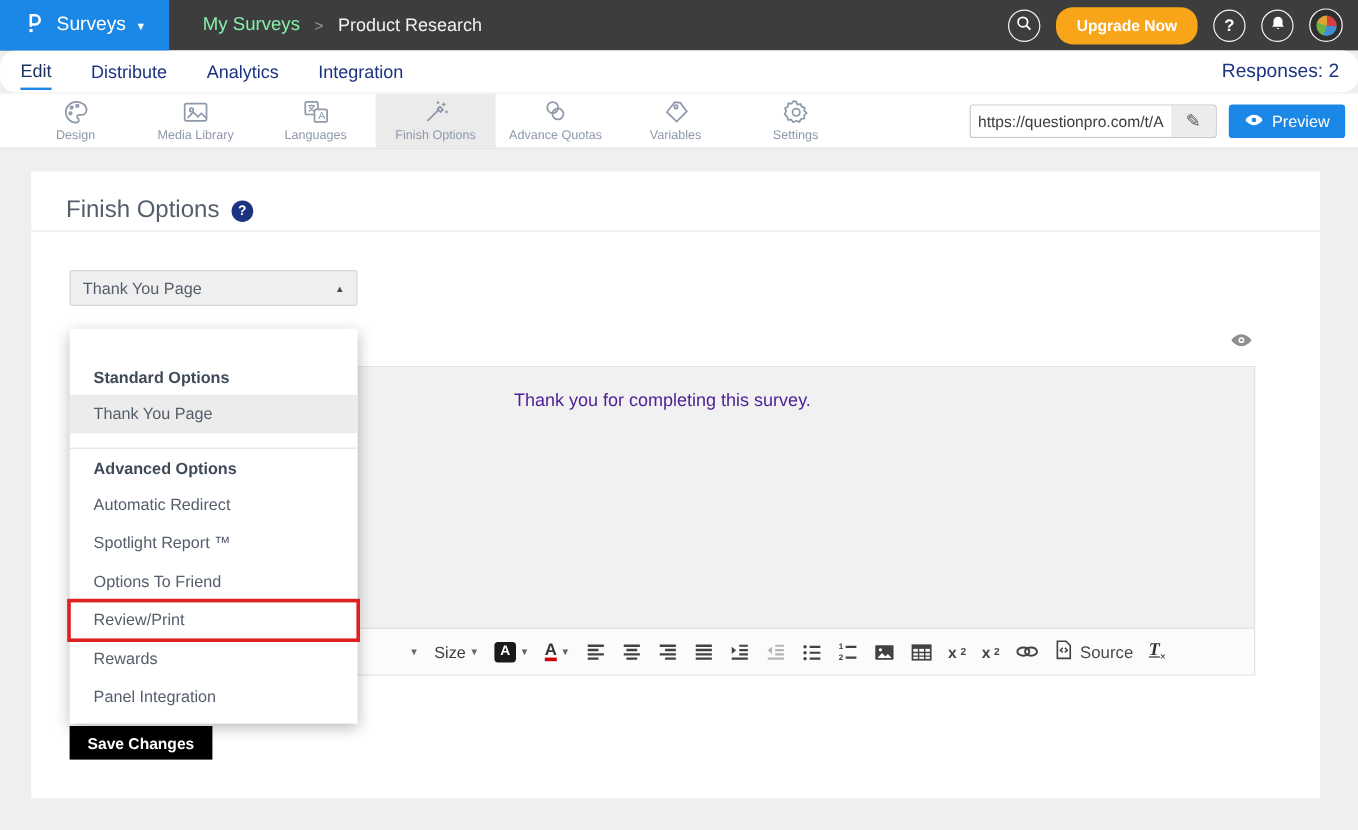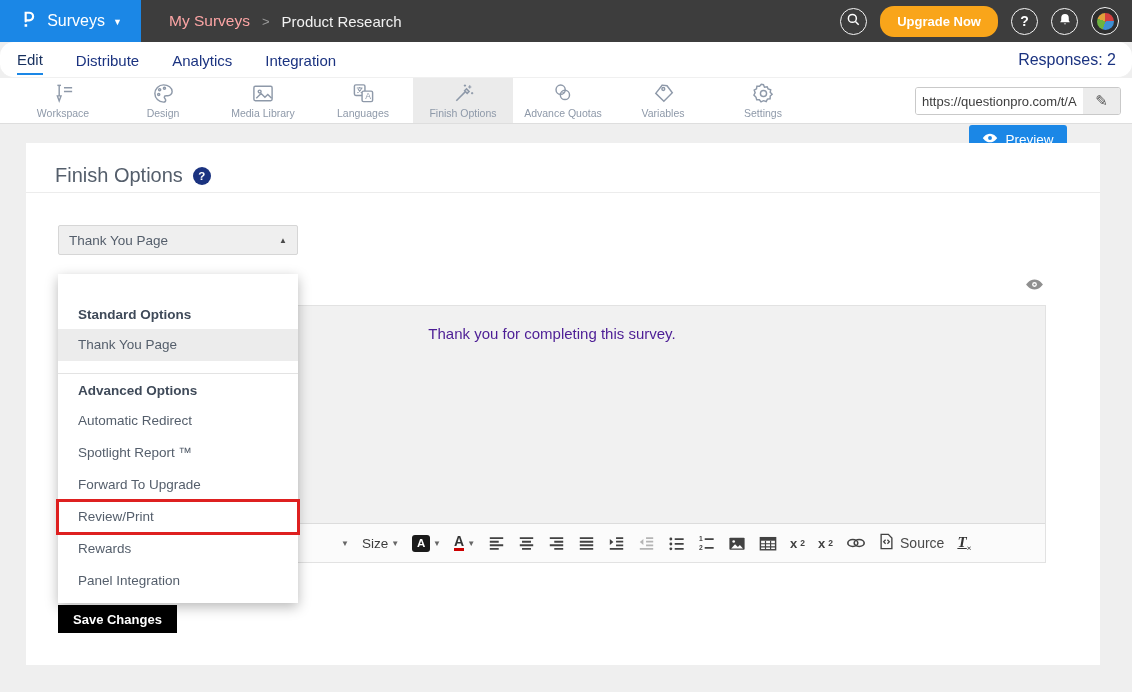--- a/index.html
+++ b/index.html
@@ -10,21 +10,21 @@
     position:relative;
     overflow:hidden;
     color:#545e6b;
   }
   
   .app-header { height:42px; background:#3d3d3d; display:flex; align-items:stretch; }
   .logo-block { width:141px; background:#1b87e6; display:flex; align-items:center; justify-content:center; gap:8px; cursor:pointer; }
   .logo-block .product { color:#fff; font-size:16px; font-weight:500; }
   .logo-block .caret { color:#fff; font-size:9px; margin-top:2px; }
   .breadcrumb { display:flex; align-items:center; gap:12px; margin-left:28px; }
-  .bc-parent { color:#fca5a5; font-size:15.5px; cursor:pointer; }
+  .bc-parent { color:#86efac; font-size:15.5px; cursor:pointer; }
   .bc-sep { color:#9b9b9b; font-size:13px; }
   .bc-current { color:#f2f2f2; font-size:15px; }
   .header-actions { margin-left:auto; display:flex; align-items:center; gap:13px; padding-right:13px; }
   .circle-btn { width:27px; height:27px; border:1.6px solid #f5f5f5; border-radius:50%;
     display:flex; align-items:center; justify-content:center; color:#fff; font-weight:700; font-size:14px; cursor:pointer; }
   .upgrade-btn { height:31px; border-radius:14px; background:#f9a51a; color:#fff; border:none;
     font-family:"Liberation Sans",sans-serif; font-size:13px; font-weight:700; padding:0 17px; cursor:pointer; }
   .avatar { width:28px; height:28px; border:1.6px solid #f5f5f5; border-radius:50%; background:#2e2e2e;
     display:flex; align-items:center; justify-content:center; cursor:pointer; }
   .avatar-swirl { width:17px; height:17px; border-radius:50%;
@@ -35,21 +35,21 @@
   .tab { font-size:15px; color:#1b3380; font-weight:500; cursor:pointer; padding:7px 0 5px; }
   .tab.active { color:#17305e; border-bottom:2px solid #1b87e6; }
   .responses { margin-left:auto; font-size:16px; color:#1b3380; }
 
   
   .nav-row { height:46px; background:#fff; border-bottom:1px solid #dedede; display:flex; align-items:stretch; padding-left:13px; position:relative; }
   .nav-item { width:100px; display:flex; flex-direction:column; align-items:center; justify-content:center; gap:2px; cursor:pointer; }
   .nav-item.active { background:#ebebeb; }
   .nav-item svg { display:block; }
   .nav-label { font-size:10.5px; color:#8e99a9; }
-  .nav-controls { position:absolute; right:11px; top:9px; display:flex; align-items:center; gap:10px;flex-direction:column; }
+  .nav-controls { position:absolute; right:11px; top:9px; display:flex; align-items:center; gap:10px; }
   .url-box { width:206px; height:28px; border:1px solid #c9c9c9; border-radius:3px; display:flex; overflow:hidden; background:#fff; }
   .url-box input { flex:1; border:none; outline:none; font-family:"Liberation Sans",sans-serif; font-size:13px; color:#3c3c3c; padding:0 6px; min-width:0; }
   .url-edit { width:37px; background:#ececec; display:flex; align-items:center; justify-content:center; color:#555; font-size:15px; cursor:pointer; }
   .preview-btn { height:28px; background:#1b87e6; border:none; border-radius:3px; color:#fff;
     font-family:"Liberation Sans",sans-serif; font-size:13.5px; display:flex; align-items:center; gap:7px; padding:0 13px; cursor:pointer; }
 
   
   .card { position:absolute; left:26px; top:143px; width:1074px; height:522px; background:#fff; }
   .card-head { padding:16px 0 0 29px; display:flex; align-items:center; gap:10px; height:49px; }
   .page-title { font-size:20px; font-weight:400; color:#545e6b; }
@@ -148,31 +148,20 @@
 <div class="tab-row">
   <span class="tab active">Edit</span>
   <span class="tab">Distribute</span>
   <span class="tab">Analytics</span>
   <span class="tab">Integration</span>
   <span class="responses">Responses: 2</span>
 </div>
 
 <div class="nav-row">
 
-  <div class="nav-item">
-    <span>
-      <svg width="23" height="23" viewBox="0 0 24 24" fill="none" stroke="#8e99a9" stroke-width="1.5">
-          <path d="M7.5 3.5v11"></path>
-          <path d="M5.6 14.5h3.8L7.5 19.8z"></path>
-          <path d="M5.6 3.5h3.8"></path>
-          <path d="M12.5 6h8.5M12.5 10h8.5"></path>
-        </svg>
-    </span>
-    <span class="nav-label">Workspace</span>
-  </div>
 
   <div class="nav-item">
     <span>
       <svg width="23" height="23" viewBox="0 0 24 24" fill="none" stroke="#8e99a9" stroke-width="1.5">
           <path d="M12 3a9 9 0 1 0 0 18c1.6 0 2.3-.9 2.3-1.9 0-1.5-1.5-2-1.5-3.1 0-.9.8-1.6 1.9-1.6h1.8A4.4 4.4 0 0 0 21 10C21 6 17 3 12 3z"></path>
           <circle cx="8" cy="8" r="1.1"></circle>
           <circle cx="13" cy="6.5" r="1.1"></circle>
           <circle cx="7" cy="13" r="1.1"></circle>
         </svg>
     </span>
@@ -280,21 +269,21 @@
     <span class="up">▲</span>
   </div>
 
   <ul class="dd-panel">
     <li class="dd-group">Standard Options</li>
     <li class="dd-item selected">Thank You Page</li>
     <li class="dd-divider"></li>
     <li class="dd-group">Advanced Options</li>
     <li class="dd-item">Automatic Redirect</li>
     <li class="dd-item">Spotlight Report ™</li>
-    <li class="dd-item">Forward To Upgrade</li>
+    <li class="dd-item">Options To Friend</li>
     <li class="dd-item annotated">Review/Print</li>
     <li class="dd-item">Rewards</li>
     <li class="dd-item">Panel Integration</li>
   </ul>
 
   <span class="editor-eye">
     <svg width="19" height="13" viewBox="0 0 20 14">
         <path d="M1 7s3.4-5.4 9-5.4S19 7 19 7s-3.4 5.4-9 5.4S1 7 1 7z" fill="#8f8f8f"></path>
         <circle cx="10" cy="7" r="2.6" fill="#fff"></circle>
         <circle cx="10" cy="7" r="1.2" fill="#8f8f8f"></circle>

